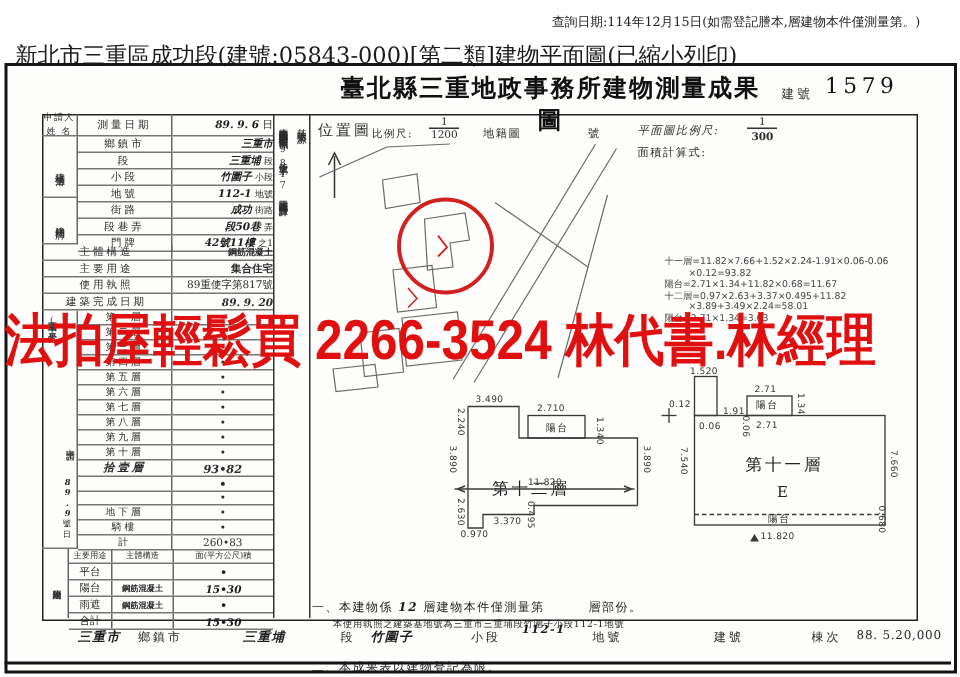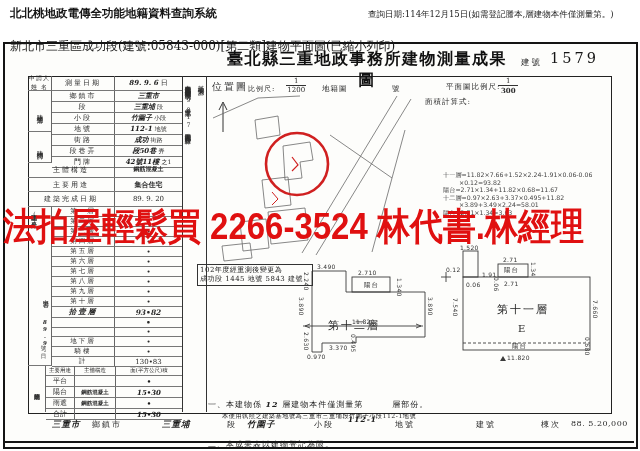--- a/index.html
+++ b/index.html
@@ -6,36 +6,36 @@
   .screen{position:relative;width:640px;height:451px;background:#ffffff;overflow:hidden;
           font-family:"DejaVu Serif",serif;color:#2b2b2b;}
   .abs{position:absolute;}
   .hw{font-style:italic;font-weight:bold;font-family:"DejaVu Serif",serif;color:#1c1c1c;}
   .vt{writing-mode:vertical-rl;text-orientation:upright;letter-spacing:1px;}
   .vdim{writing-mode:vertical-rl;}
   .dim{position:absolute;font-size:6px;font-family:"DejaVu Sans",sans-serif;color:#333;letter-spacing:0.3px;}
   
   .sys-title{left:10px;top:6px;font-size:11.5px;font-weight:bold;color:#151515;font-family:"DejaVu Serif",serif;}
   .query-date{left:368px;top:9px;font-size:8.5px;color:#222;}
-  .sub-line{left:10px;top:38px;font-size:12px;color:#1a1a1a;}
+  .sub-line{left:10px;top:28px;font-size:15px;color:#1a1a1a;}
   
   .doc-frame{left:3px;top:42px;width:631px;height:403px;border:2.5px solid #141414;background:#fdfdfb;}
   .doc-title{left:222px;top:49px;width:290px;text-align:center;font-size:16px;font-weight:bold;letter-spacing:1.5px;color:#111;}
   .bno-label{left:521px;top:57px;font-size:8.5px;letter-spacing:2px;}
   .bno-value{left:550px;top:50px;font-size:14.5px;letter-spacing:3px;color:#151515;}
   .form-box{left:28px;top:76px;width:582px;height:336px;border:1.5px solid #222;}
   
   .ltable{left:28px;top:76px;width:154px;height:336px;border-right:1px solid #333;font-size:7px;}
   .cellA{position:absolute;border-right:1px solid #666;border-bottom:1px solid #777;box-sizing:border-box;
          display:flex;align-items:center;justify-content:center;text-align:center;}
   .sec{position:absolute;display:flex;flex-direction:column;box-sizing:border-box;}
   .sec > div{flex:1;display:flex;align-items:center;border-bottom:1px solid #777;box-sizing:border-box;}
   .sec .lbl{width:62px;border-right:1px solid #666;text-align:center;letter-spacing:2px;align-self:stretch;
             display:flex;align-items:center;justify-content:center;}
-  .sec .valwrap{flex:1;text-align:center;}
+  .sec .valwrap{flex:1;text-align:right;}
   .sec-attr .lbl{width:86px;}
   .fv{flex:1;text-align:center;font-size:7px;}
   .sec-floors > div:nth-of-type(11) .fv,.sec-floors > div:nth-of-type(12) .fv,.sec-floors > div:nth-of-type(17) .fv,
   .sec-floors > div:nth-of-type(11) .lbl,.sec-floors > div:nth-of-type(12) .lbl
     {font-style:italic;font-weight:bold;font-size:7.5px;}
   .sec-attr > div:nth-of-type(4) .valwrap{font-style:italic;font-weight:bold;}
   .sec-attr > div:nth-of-type(1) .valwrap{font-weight:bold;font-size:6px;}
   .sec-attr > div:nth-of-type(2) .valwrap{font-weight:bold;}
   .an-l{width:28px;border-right:1px solid #666;text-align:center;align-self:stretch;display:flex;align-items:center;justify-content:center;}
   .an-s{width:40px;border-right:1px solid #666;text-align:center;font-size:5.5px;font-weight:bold;align-self:stretch;display:flex;align-items:center;justify-content:center;}
@@ -65,21 +65,20 @@
   .watermark{left:3px;top:202px;font-size:34px;font-weight:800;white-space:nowrap;z-index:10;
              font-family:"Liberation Sans",sans-serif;transform:scale(0.97,1.1);transform-origin:left top;letter-spacing:0px;}
   svg.lines{position:absolute;left:0;top:0;z-index:2;pointer-events:none;}
   .txt{position:absolute;z-index:3;}
 </style>
 </head>
 <body>
 
 <div class="screen">
 
-  <div class="abs sys-title txt">北北桃地政電傳全功能地籍資料查詢系統</div>
   <div class="abs query-date txt">查詢日期:114年12月15日(如需登記謄本,層建物本件僅測量第。)</div>
   <div class="abs sub-line txt">新北市三重區成功段(建號:05843-000)[第二類]建物平面圖(已縮小列印)</div>
 
   <div class="abs doc-frame"></div>
 
   <div class="abs doc-title txt">臺北縣三重地政事務所建物測量成果圖</div>
   <div class="abs bno-label txt">建號</div>
   <div class="abs bno-value txt">1579</div>
 
   <div class="abs form-box"></div>
@@ -166,20 +165,24 @@
         <div>
           <span class="lbl">主體構造</span>
           <span class="valwrap">鋼筋混凝土</span>
         </div>
 
         <div>
           <span class="lbl">主要用途</span>
           <span class="valwrap">集合住宅</span>
         </div>
 
+        <div>
+          <span class="lbl">使用執照</span>
+          <span class="valwrap">89重使字第817號</span>
+        </div>
 
         <div>
           <span class="lbl">建築完成日期</span>
           <span class="valwrap">89. 9. 20</span>
         </div>
       </div>
 
     <div class="sec sec-floors" style="left:24px;top:131px;width:130px;height:159px;font-size:6.5px;">
 
         <div>
@@ -253,21 +256,21 @@
           <span class="fv">•</span>
         </div>
 
         <div>
           <span class="lbl">騎樓</span>
           <span class="fv">•</span>
         </div>
 
         <div>
           <span class="lbl">計</span>
-          <span class="fv">130•83</span>
+          <span class="fv">260•83</span>
         </div>
       </div>
 
     <div class="sec" style="left:18px;top:290px;width:136px;height:10px;">
       <div>
         <span class="an-l" style="font-size:5.5px;">主要用途</span>
         <span class="an-s" style="font-weight:normal;font-size:5.5px;">主體構造</span>
         <span class="an-v" style="font-size:5.5px;">面(平方公尺)積</span>
       </div>
     </div>
@@ -306,40 +309,36 @@
 
   <span class="txt" style="left:212px;top:80px;font-size:10px;letter-spacing:2px;">位置圖</span>
   <span class="txt" style="left:248px;top:84px;font-size:7px;letter-spacing:1px;">比例尺:</span>
   <span class="txt frac" style="left:286px;top:77px;">
     <span class="num">1</span>
     <span class="den" style="font-weight:normal;">1200</span>
   </span>
   <span class="txt" style="left:322px;top:84px;font-size:7.5px;letter-spacing:1px;">地籍圖</span>
   <span class="txt" style="left:392px;top:84px;font-size:7.5px;">號</span>
 
-  <span class="txt" style="left:446px;top:82px;font-size:7.5px;letter-spacing:1px;">平面圖比例尺:</span>
+  <span class="txt" style="left:425px;top:82px;font-size:7.5px;letter-spacing:1px;font-style:italic;">平面圖比例尺:</span>
   <span class="txt frac" style="left:498px;top:77px;">
     <span class="num">1</span>
     <span class="den">300</span>
   </span>
   <span class="txt" style="left:425px;top:97px;font-size:7.5px;letter-spacing:1px;">面積計算式:</span>
 
   <div class="abs calc txt">
     <div>十一層=11.82×7.66+1.52×2.24-1.91×0.06-0.06</div>
     <div class="ind">×0.12=93.82</div>
     <div>陽台=2.71×1.34+11.82×0.68=11.67</div>
     <div>十二層=0.97×2.63+3.37×0.495+11.82</div>
     <div class="ind">×3.89+3.49×2.24=58.01</div>
     <div>陽台=2.71×1.34=3.63</div>
   </div>
 
-  <div class="abs stamp txt">
-    <div>102年度經重測後變更為</div>
-    <div>成功段 1445 地號 5843 建號</div>
-  </div>
 
   <div class="abs notes txt">
     <div class="n1">
       <span>一、本建物係</span>
       <span class="hw">12</span>
       <span>層建物本件僅測量第</span>
       <span style="display:inline-block;width:22px;"></span>
       <span>層部份。</span>
     </div>
     <div class="n2">本使用執照之建築基地號為三重市三重埔段竹圍子小段112-1地號</div>

